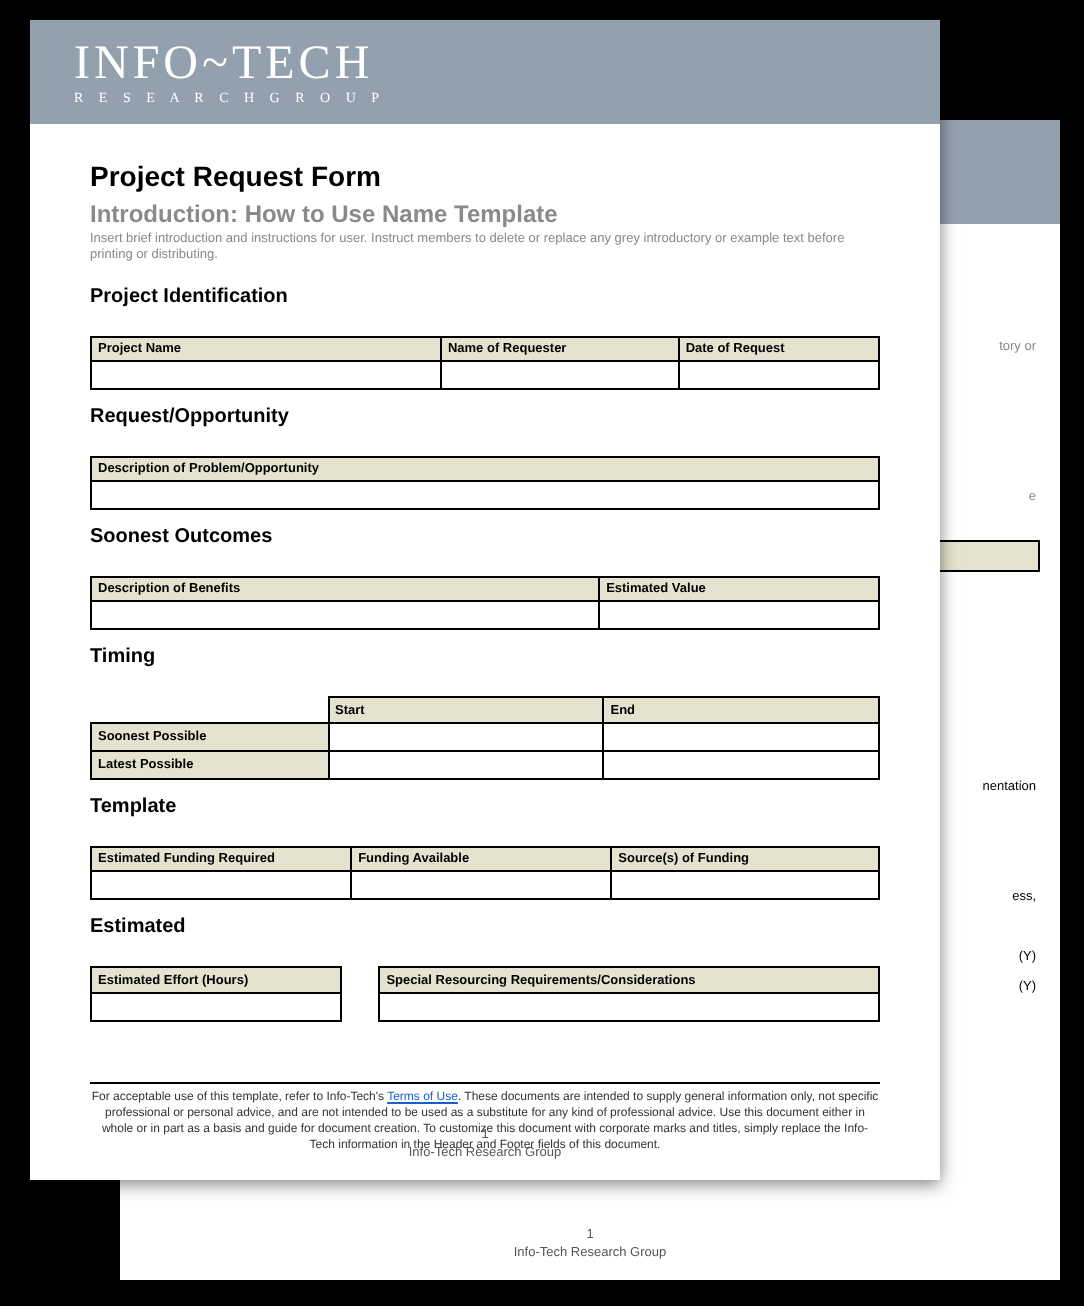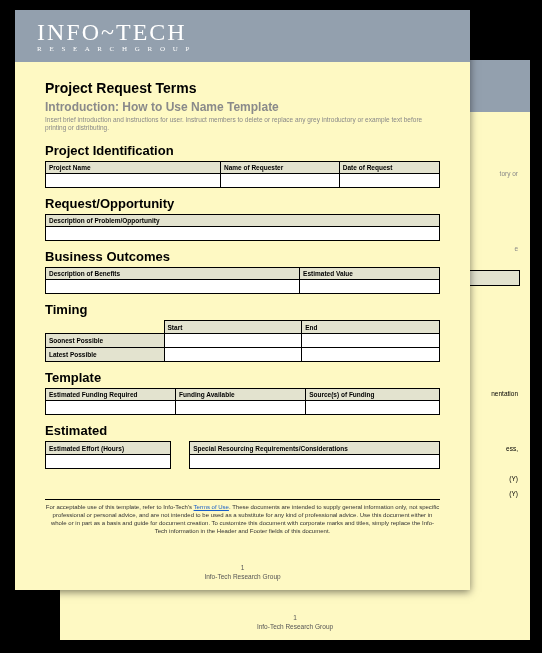--- a/index.html
+++ b/index.html
@@ -7,21 +7,21 @@
     padding: 0;
     width: 542px;
     height: 653px;
     background: #000;
     font-family: Arial, Helvetica, sans-serif;
     position: relative;
     overflow: hidden;
   }
   .page {
     position: absolute;
-    background: #fef9c3;
+    background: #ffffff;
     box-shadow: 0 2px 8px rgba(0,0,0,0.5);
   }
   .page.back {
     left: 60px;
     top: 60px;
     width: 470px;
     height: 580px;
   }
   .page.front {
     left: 15px;
@@ -63,23 +63,23 @@
     color: #8a8a8a;
     margin: 0 0 2px 0;
   }
   .instr {
     font-size: 6.5px;
     color: #888;
     line-height: 1.3;
     margin: 0 0 10px 0;
   }
   .section-head {
-    font-size: 13px;
-    font-weight: bold;
-    margin: 8px 0 3px 0;
+    font-size: 10px;
+    font-weight: bold;
+    margin: 8px 0 14px 0;
   }
   table {
     border-collapse: collapse;
     width: 100%;
     table-layout: fixed;
   }
   table.split {
     width: 100%;
   }
   th {
@@ -160,21 +160,21 @@
 
 <div class="page front">
   <div class="banner">
     <div class="brand">
       <span>INFO~TECH</span>
       <span class="small">R E S E A R C H   G R O U P</span>
     </div>
   </div>
 
   <div class="content">
-    <h1 class="title">Project Request Terms</h1>
+    <h1 class="title">Project Request Form</h1>
     <h2 class="subtitle">Introduction: How to Use Name Template</h2>
     <p class="instr">Insert brief introduction and instructions for user. Instruct members to delete or replace any grey introductory or example text before printing or distributing.</p>
 
     <div class="section-head">Project Identification</div>
     <table>
       <tbody>
           <tr>
         <th style="width:45%">Project Name</th>
         <th style="width:30%">Name of Requester</th>
         <th style="width:25%">Date of Request</th>
@@ -192,21 +192,21 @@
       <tbody>
           <tr>
             <th>Description of Problem/Opportunity</th>
           </tr>
       <tr>
             <td></td>
           </tr>
     </tbody>
       </table>
 
-    <div class="section-head">Business Outcomes</div>
+    <div class="section-head">Soonest Outcomes</div>
     <table>
       <tbody>
           <tr>
         <th style="width:65%">Description of Benefits</th>
         <th style="width:35%">Estimated Value</th>
       </tr>
       <tr>
             <td></td>
             <td></td>
           </tr>

